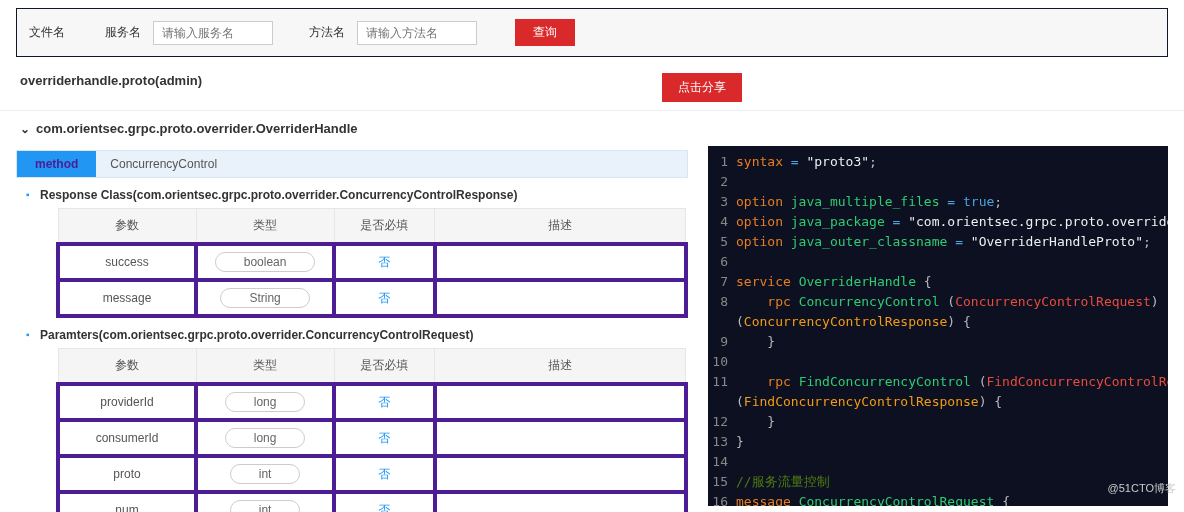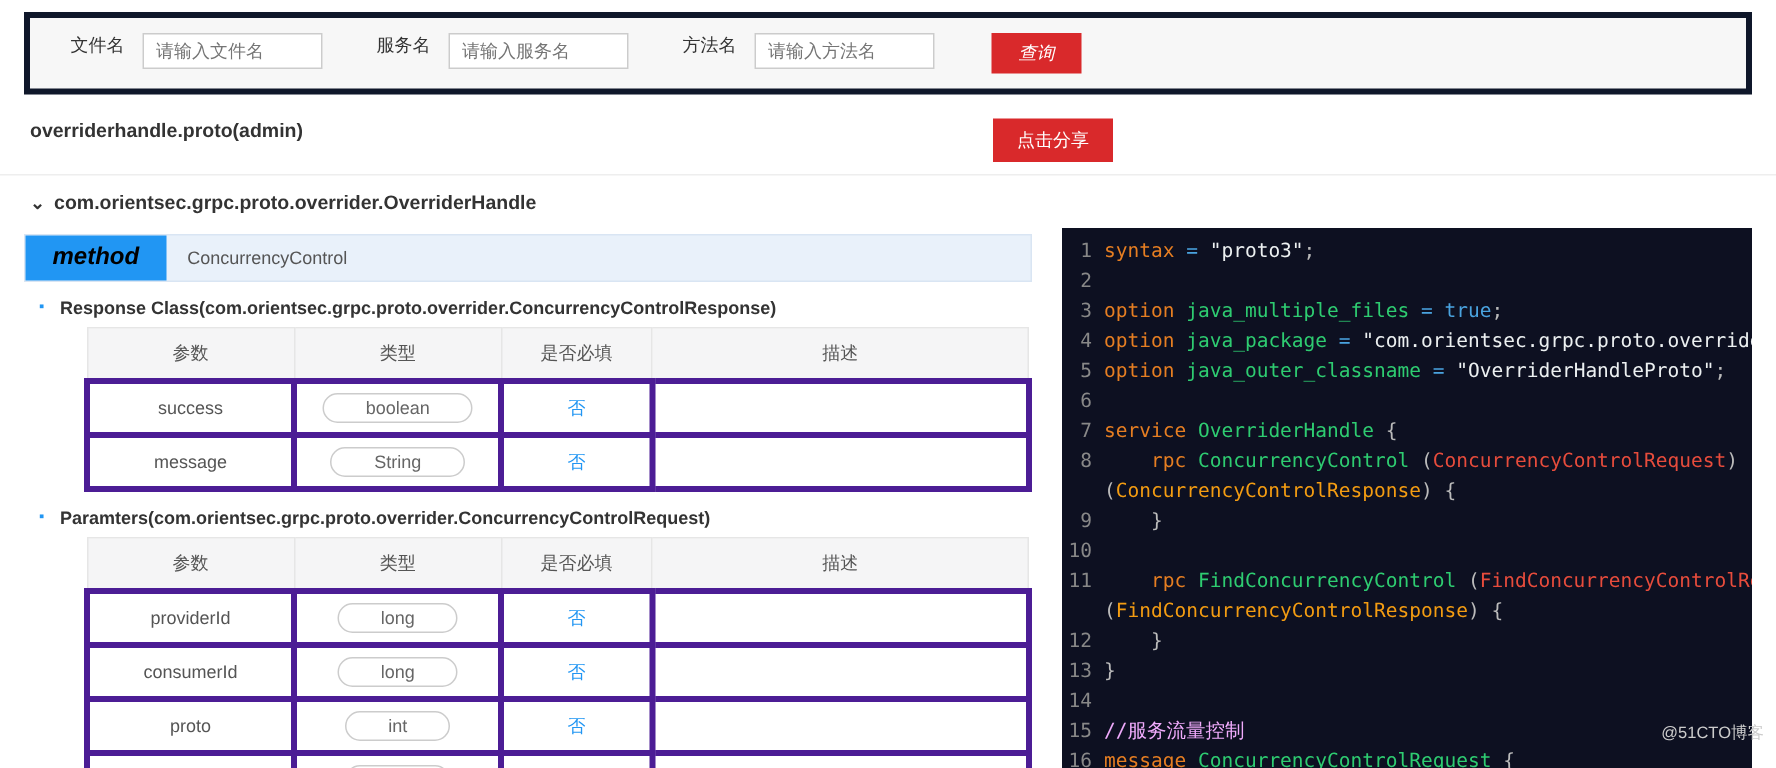--- a/index.html
+++ b/index.html
@@ -1,35 +1,35 @@
 <!DOCTYPE html>
 <html><head>
 <meta charset="utf-8">
 <style>
 * { margin: 0; padding: 0; box-sizing: border-box; }
 body { font-family: Arial, "Microsoft YaHei", sans-serif; font-size: 12px; color: #333; background: #fff; }
 
-.search-bar { background: #f7f7f7; border: 4px solid #0f172a; padding: 10px 27px; display: flex; gap: 8px; margin: 8px 16px; }
+.search-bar { background: #f7f7f7; border: 1px solid #0f172a; padding: 10px 12px; display: flex; align-items: center; gap: 8px; margin: 8px 16px; }
 .search-bar label { font-size: 12px; color: #333; margin-right: 4px; }
 .search-bar input { border: 1px solid #ccc; padding: 4px 8px; font-size: 12px; width: 120px; height: 24px; }
-.btn-red { background: #d9292b; color: #fff; border: none; padding: 5px 18px; font-size: 12px; cursor: pointer; margin-left: 30px; font-style: italic; }
+.btn-red { background: #d9292b; color: #fff; border: none; padding: 5px 18px; font-size: 12px; cursor: pointer; margin-left: 30px; }
 
 .title-row { display: flex; align-items: flex-start; padding: 8px 20px; border-bottom: 1px solid #eee; }
 .title-row .title { font-weight: bold; font-size: 13px; }
 .share-btn { background: #d9292b; color: #fff; border: none; padding: 6px 16px; font-size: 12px; cursor: pointer; margin-left: 460px; }
 
 .service-row { padding: 10px 20px; font-weight: bold; font-size: 13px; display: flex; align-items: center; gap: 6px; }
 .chevron { display: inline-block; transform: rotate(0deg); font-size: 12px; }
 
 .two-col { display: flex; gap: 20px; padding: 0 16px; }
 .left-col { flex: 1; min-width: 0; }
 .right-col { width: 460px; }
 
 .method-header { display: flex; align-items: center; background: #e9f1fa; border: 1px solid #d9e5f3; margin-top: 4px; }
-.method-label { background: #2196F3; color: #000000; padding: 6px 18px; font-weight: bold; font-size: 16px; font-style: italic; }
+.method-label { background: #2196F3; color: #4c1d95; padding: 6px 18px; font-weight: bold; font-size: 12px; }
 .method-name { padding: 6px 14px; color: #555; font-size: 12px; }
 
 .section-title { padding: 10px 6px 6px 24px; font-weight: bold; font-size: 12px; position: relative; }
 .section-title::before { content: "▪"; color: #2196F3; position: absolute; left: 10px; top: 11px; font-size: 10px; }
 
 table.param { border-collapse: collapse; width: 94%; margin-left: 40px; }
 table.param th { background: #f5f5f6; border: 1px solid #e6e6e6; padding: 8px 2px; font-weight: normal; font-size: 12px; color: #555; }
 table.param td { border: 4px solid #4c1d95; padding: 6px; text-align: center; font-size: 12px; color: #555; }
 .pill { display: inline-block; border: 1px solid #ccc; border-radius: 12px; padding: 2px 28px; font-size: 12px; color: #666; }
 .blue-link { color: #2196F3; }
@@ -37,31 +37,30 @@
 .code-panel { background: #0d1021; color: #ddd; font-family: Consolas, monospace; font-size: 13px; line-height: 20px; padding: 6px 0; height: 360px; overflow: hidden; }
 .code-line { display: flex; }
 .ln { width: 28px; text-align: right; color: #888; padding-right: 8px; flex-shrink: 0; user-select: none; }
 .code { white-space: pre; }
 .kw { color: #e67e22; }
 .id { color: #2ecc71; }
 .str { color: #ecf0f1; }
 .eq { color: #4aa3df; }
 .typ { color: #e74c3c; }
 .typ2 { color: #f39c12; }
-.cmt { color: #f0abfc; margin-top: 22px; }
+.cmt { color: #4d7c0f; margin-top: 22px; }
 .dim { color: #bbb; }
 
 .watermark { position: fixed; right: 8px; bottom: 16px; color: #ccc; font-size: 11px; }
 </style>
 </head>
 <body>
 
 <div class="search-bar">
   <label>文件名</label>
-  <input placeholder="请输入文件名" style="">
   <span style="width:20px"></span>
   <label>服务名</label>
   <input placeholder="请输入服务名" style="">
   <span style="width:20px"></span>
   <label>方法名</label>
   <input placeholder="请输入方法名" style="">
   <button class="btn-red">查询</button>
 </div>
 
 <div class="title-row">

